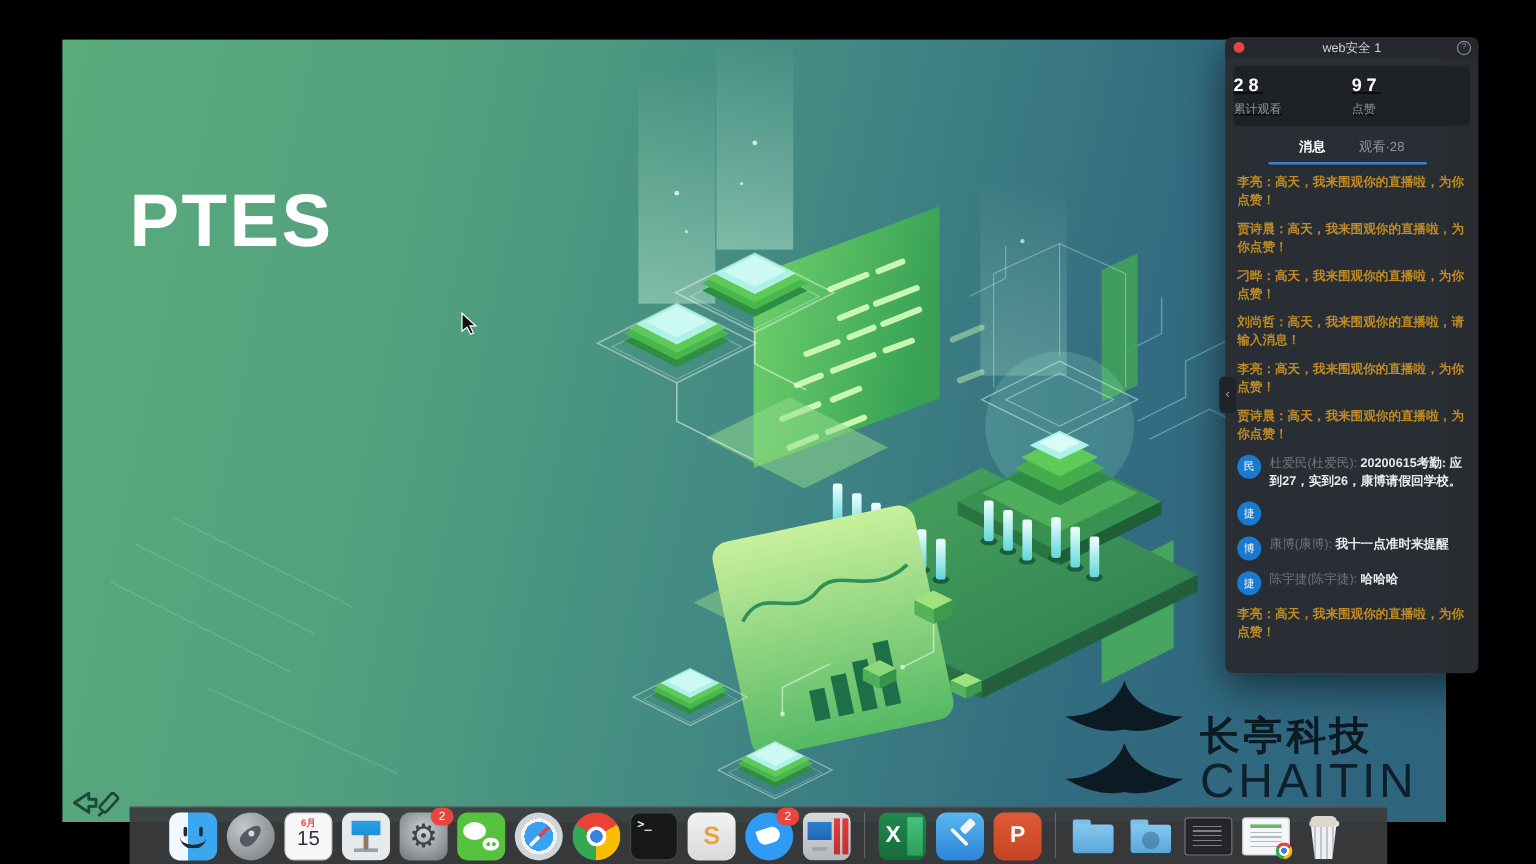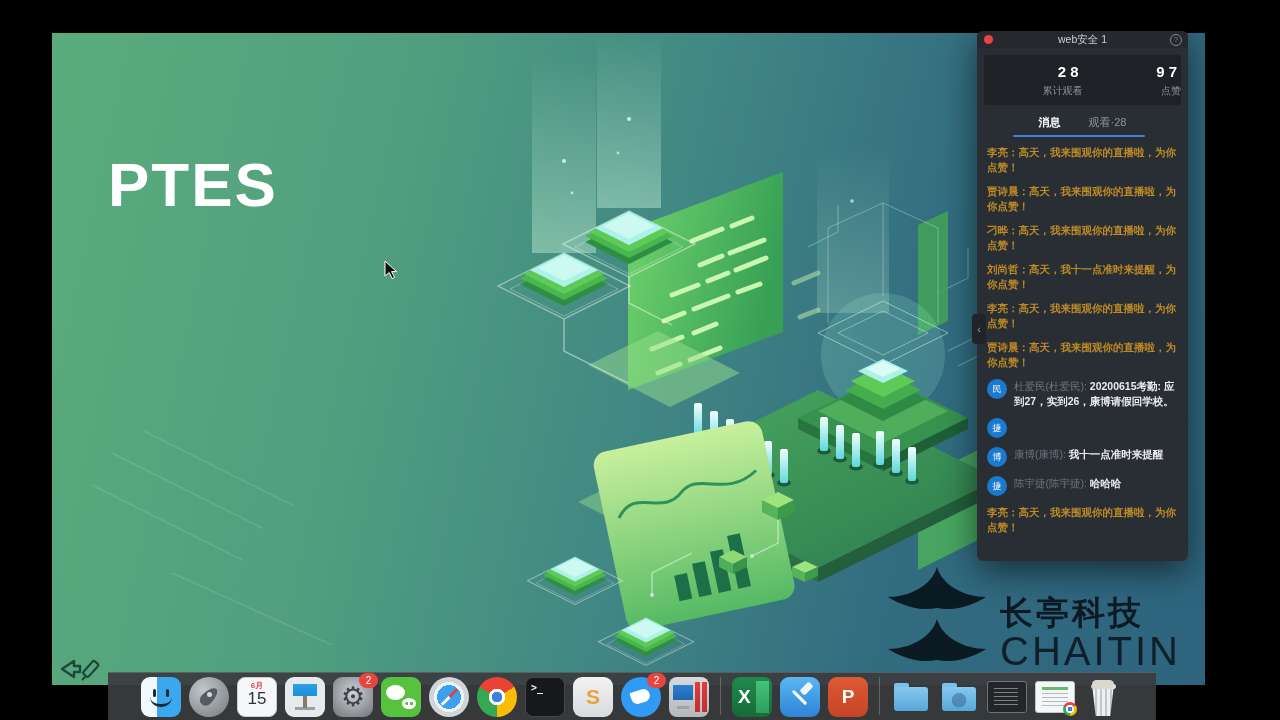--- a/index.html
+++ b/index.html
@@ -10,29 +10,29 @@
   .slide-title{position:absolute;left:56px;top:116px;font-size:62px;font-weight:600;color:#fff;letter-spacing:2px;}
   .illus{position:absolute;inset:0;}
   
   .watermark{position:absolute;right:24px;bottom:14px;display:flex;align-items:flex-end;gap:8px;}
   .wm-text{display:flex;flex-direction:column;align-items:flex-start;line-height:1;}
   .wm-cn{font-size:33px;font-weight:700;color:#0c1a24;letter-spacing:3px;}
   .wm-en{font-size:40px;font-weight:400;color:#0c1a24;letter-spacing:3px;margin-top:2px;opacity:.92;}
   
   .tools{position:absolute;left:4px;bottom:2px;}
   
-  .panel{position:absolute;left:977px;top:31px;width:211px;height:530px;background:rgba(41,44,50,.97);
+  .panel{position:absolute;left:1021px;top:31px;width:211px;height:530px;background:rgba(41,44,50,.97);
     border-radius:6px;box-shadow:0 10px 34px rgba(0,0,0,.55);display:flex;flex-direction:column;z-index:20;}
   .p-titlebar{position:relative;height:17px;display:flex;align-items:center;justify-content:center;
     background:#26282d;border-radius:6px 6px 0 0;font-size:10.5px;color:#cdd0d4;flex:0 0 auto;}
   .p-close{position:absolute;left:7px;top:4px;width:9px;height:9px;border-radius:50%;background:#e8453f;}
   .p-help{position:absolute;right:6px;top:3px;width:10px;height:10px;border-radius:50%;border:1px solid #82878d;
     color:#82878d;font-size:7px;line-height:10px;text-align:center;}
   .p-stats{margin:7px 7px 0;background:#1e2126;border-radius:4px;display:flex;padding:8px 0 7px;flex:0 0 auto;}
-  .stat{flex:1;text-align:right;}
+  .stat{flex:1;text-align:left;text-decoration:underline;}
   .stat-v{font-size:15px;font-weight:700;color:#fff;letter-spacing:4px;}
   .stat-l{font-size:10px;color:#8d949c;margin-top:4px;}
   .p-tabs{position:relative;display:flex;justify-content:center;gap:28px;align-items:center;height:30px;margin-top:2px;flex:0 0 auto;}
   .tab{font-size:11px;color:#8d949c;cursor:default;}
   .tab.active{color:#fff;font-weight:700;}
   .tab-underline{position:absolute;bottom:0;left:36px;width:132px;height:2px;background:#3d7fd6;border-radius:1px;}
   .p-msgs{flex:1 1 auto;overflow:hidden;padding:8px 10px 0;}
   .msg{font-size:10.5px;line-height:15px;margin-bottom:9px;}
   .msg.system{color:#bd8a26;font-weight:700;}
   .msg.user{display:flex;}
@@ -381,21 +381,21 @@
     <div class="tab">观看·28</div>
     <div class="tab-underline"></div>
   </div>
   <div class="p-msgs" id="msg-list">
   <div class="msg system">李亮：高天，我来围观你的直播啦，为你点赞！</div>
 
   <div class="msg system">贾诗晨：高天，我来围观你的直播啦，为你点赞！</div>
 
   <div class="msg system">刁晔：高天，我来围观你的直播啦，为你点赞！</div>
 
-  <div class="msg system">刘尚哲：高天，我十一点准时来提醒，为你点赞！</div>
+  <div class="msg system">刘尚哲：高天，我来围观你的直播啦，请输入消息！</div>
 
   <div class="msg system">李亮：高天，我来围观你的直播啦，为你点赞！</div>
 
   <div class="msg system">贾诗晨：高天，我来围观你的直播啦，为你点赞！</div>
 
   <div class="msg user">
     <span class="avatar">民</span>
     <span class="mbody"><span class="uname">杜爱民(杜爱民): </span><span class="utext">20200615考勤: 应到27，实到26，康博请假回学校。</span></span>
   </div>
 

